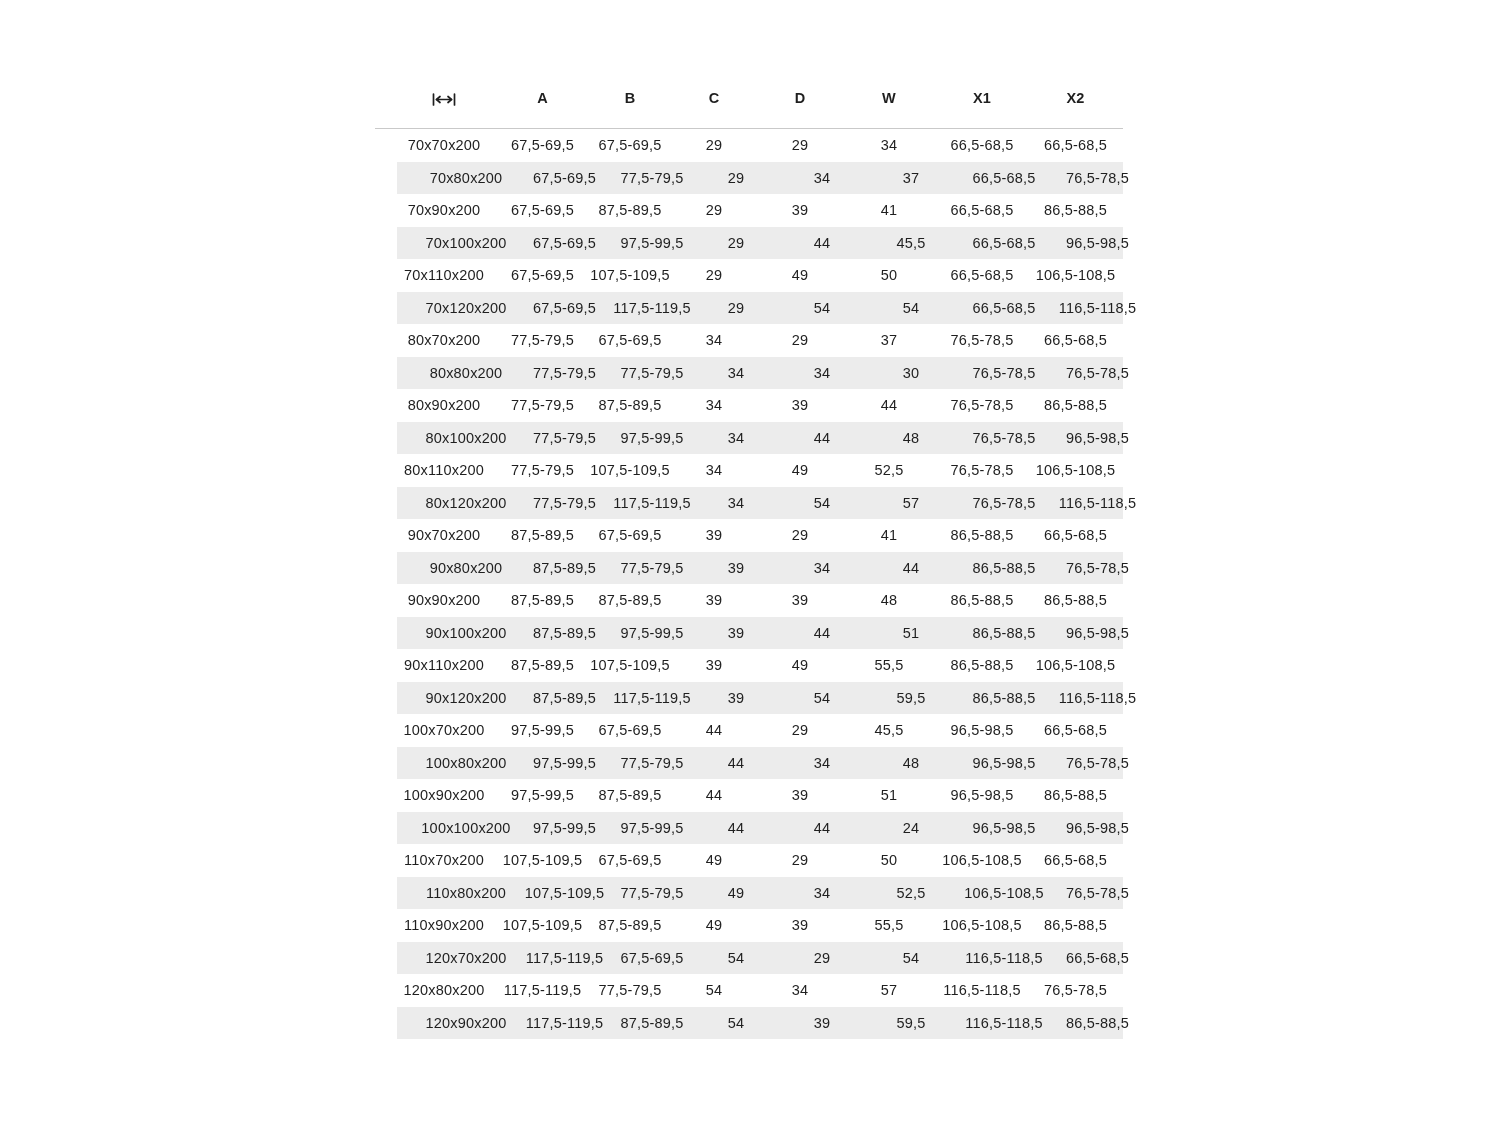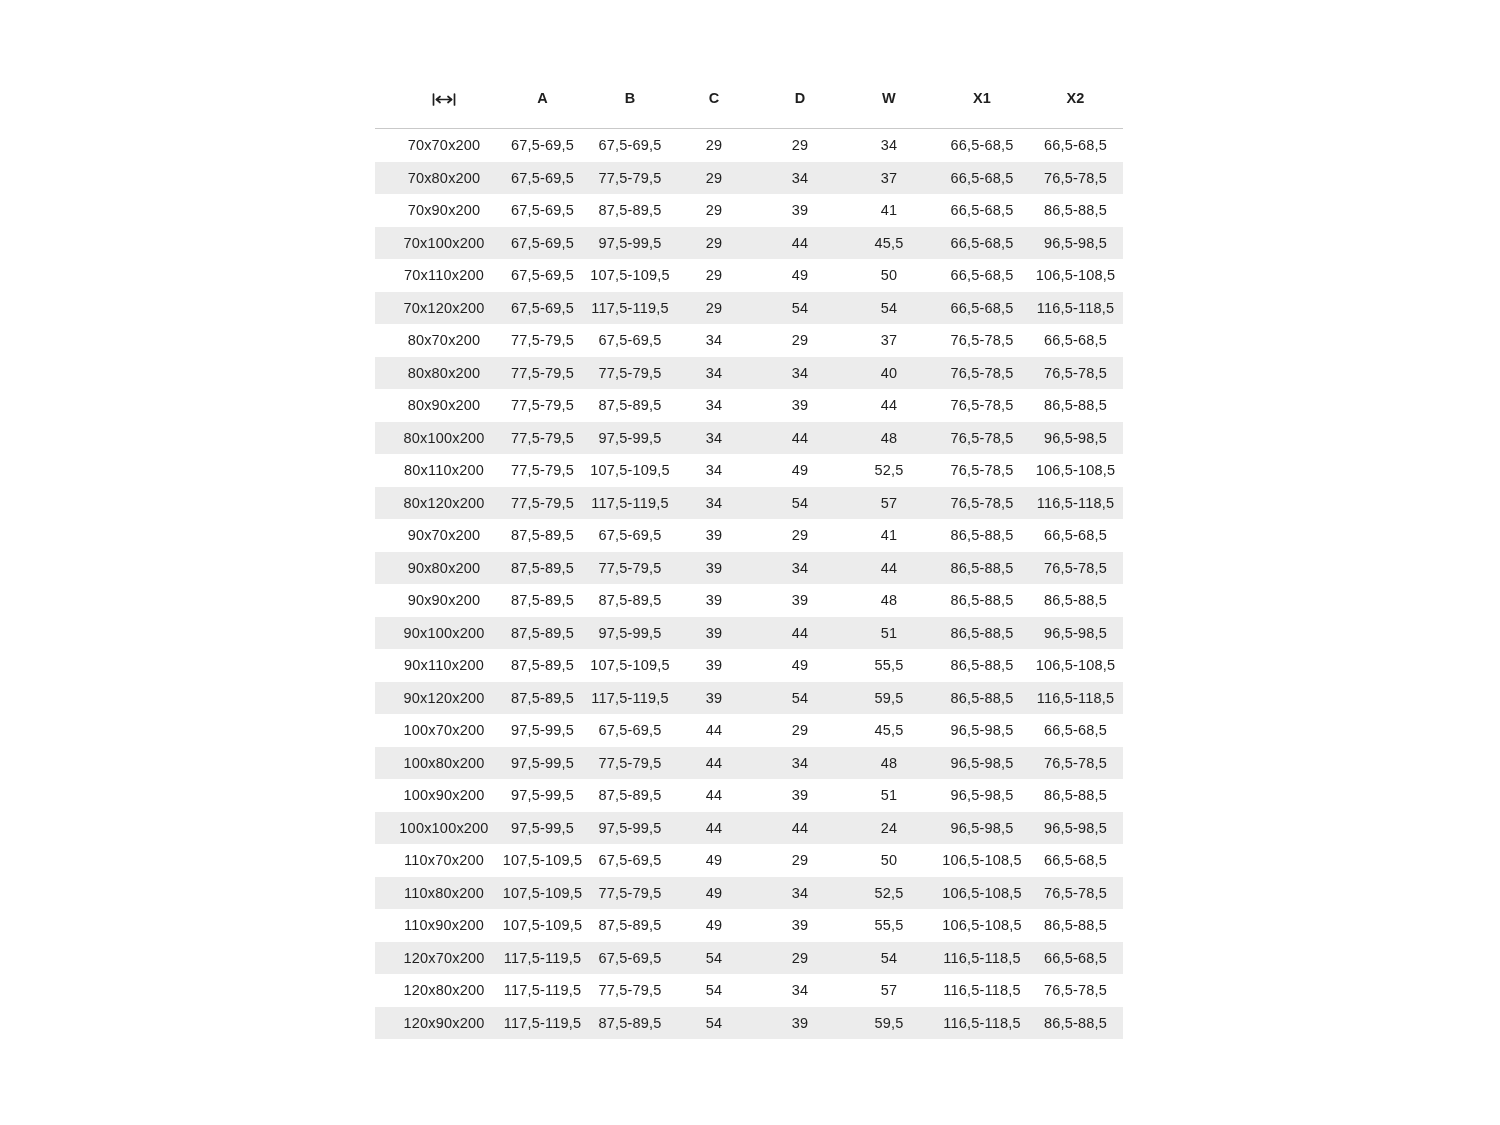--- a/index.html
+++ b/index.html
@@ -37,20 +37,21 @@
     font-size: 14.5px;
     letter-spacing: 0.2px;
     white-space: nowrap;
   }
   .size-cell {
     padding-left: 18px;
     text-align: center;
   }
   .trow.stripe {
     background: #ececec;
+    margin-left: 22px;
   }
   .hdr-divider {
     height: 1px;
     background: #c9c9c9;
     width: 100%;
   }
   .icon-wrap svg {
     display: inline-block;
     vertical-align: middle;
   }
@@ -149,21 +150,21 @@
         <div class="tcell">37</div>
         <div class="tcell">76,5-78,5</div>
         <div class="tcell">66,5-68,5</div>
       </div>
       <div class="trow stripe">
         <div class="tcell size-cell">80x80x200</div>
         <div class="tcell">77,5-79,5</div>
         <div class="tcell">77,5-79,5</div>
         <div class="tcell">34</div>
         <div class="tcell">34</div>
-        <div class="tcell">40</div>
+        <div class="tcell">30</div>
         <div class="tcell">76,5-78,5</div>
         <div class="tcell">76,5-78,5</div>
       </div>
       <div class="trow">
         <div class="tcell size-cell">80x90x200</div>
         <div class="tcell">77,5-79,5</div>
         <div class="tcell">87,5-89,5</div>
         <div class="tcell">34</div>
         <div class="tcell">39</div>
         <div class="tcell">44</div>

